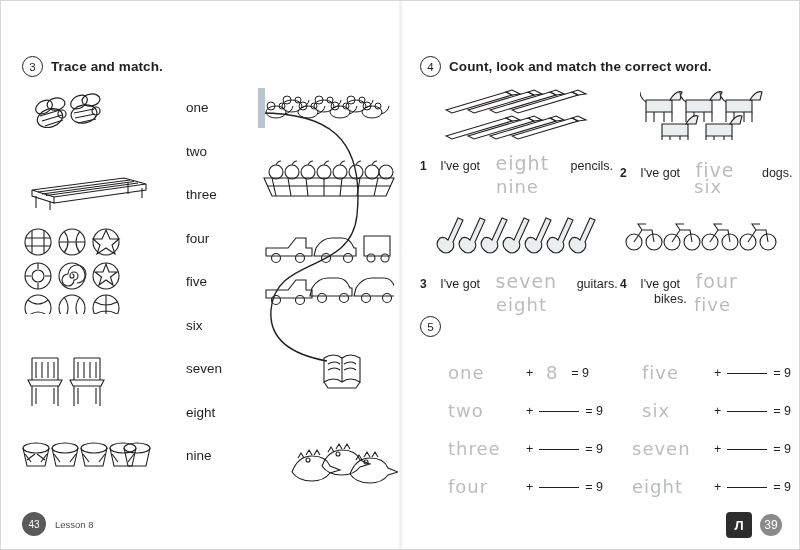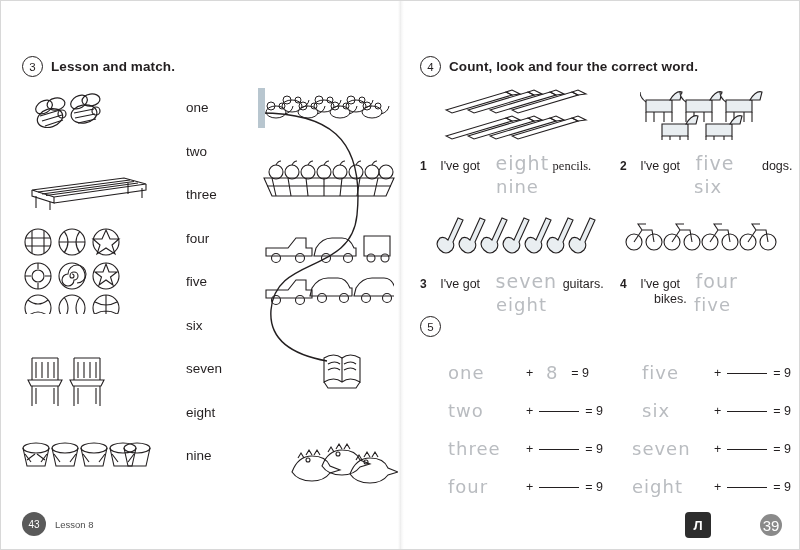--- a/index.html
+++ b/index.html
@@ -51,21 +51,21 @@
   .lesson{font-size:9.5px;color:#4d4d4d;}
   .footer-right{
     position:absolute;right:18px;bottom:12px;display:flex;align-items:center;gap:8px;
   }
   .logo-box{
     width:26px;height:26px;border-radius:4px;background:#2d2d2d;color:#fff;
     display:flex;align-items:center;justify-content:center;font-size:13px;font-weight:bold;
   }
   .pgnum2{
     width:22px;height:22px;border-radius:50%;background:#8a8a8a;color:#fff;
-    display:flex;align-items:center;justify-content:center;font-size:15px;margin-left:41px;
+    display:flex;align-items:center;justify-content:center;font-size:12px;
   }
   
   .ex-row{position:absolute;font-size:12.5px;color:#231f20;}
   .ex-num{font-weight:bold;font-size:12px;}
   .trace-word{
     font-family:"DejaVu Sans", sans-serif;
     color:#b9bcc0;font-size:18px;letter-spacing:1px;
   }
   .trace-word.big{font-size:19px;}
   .dotline{
@@ -79,21 +79,21 @@
 </head>
 <body>
 
 <div class="page">
   <div class="gutter"></div>
 
   <div>
 
     <div class="task-head" style="left:22px;top:56px;">
       <span class="circ-num">3</span>
-      <span class="task-title">Lesson and match.</span>
+      <span class="task-title">Trace and match.</span>
     </div>
 
     <div class="word-col">
       <div>one</div>
       <div>two</div>
       <div>three</div>
       <div>four</div>
       <div>five</div>
       <div>six</div>
       <div>seven</div>
@@ -325,21 +325,21 @@
     <div class="footer-left">
       <div class="pgnum">43</div>
       <div class="lesson">Lesson 8</div>
     </div>
   </div>
 
   <div>
 
     <div class="task-head" style="left:420px;top:56px;">
       <span class="circ-num">4</span>
-      <span class="task-title">Count, look and four the correct word.</span>
+      <span class="task-title">Count, look and match the correct word.</span>
     </div>
 
     <svg style="position:absolute;left:444px;top:88px;" width="150" height="52">
       <g fill="none" stroke="#231f20" stroke-width="1.1">
         <g>
             <path d="M2 22 l60 -18 l6 3 l-60 18 z"></path>
             <path d="M62 4 l6 3 l8 -1 -8 -4 z"></path>
           </g>
         <g transform="translate(22,0)">
             <path d="M2 22 l60 -18 l6 3 l-60 18 z"></path>
@@ -403,25 +403,25 @@
             <path d="M6 30 v8 M14 30 v8 M24 30 v8 M32 30 v8"></path>
             <path d="M30 18 q6 -10 12 -8 l-2 8 z"></path>
           </g>
       </g>
     </svg>
 
     <div class="ex-row" style="left:420px;top:152px;">
       <span class="ex-num">1</span>
       <span style="margin-left:10px;">I've got</span>
       <span class="trace-word big" style="margin-left:12px;">eight</span>
-      <span style="font-family:Liberation Serif, serif;">pencils.</span>
+      <span style="margin-left:18px;">pencils.</span>
     </div>
     <div class="trace-word" style="position:absolute;left:496px;top:176px;">nine</div>
 
-    <div class="ex-row" style="left:620px;top:152px;text-align:right;">
+    <div class="ex-row" style="left:620px;top:159px;text-align:right;">
       <span class="ex-num">2</span>
       <span style="margin-left:10px;">I've got</span>
       <span class="trace-word big" style="margin-left:12px;">five</span>
       <span style="margin-left:24px;">dogs.</span>
     </div>
     <div class="trace-word" style="position:absolute;left:694px;top:176px;">six</div>
 
     <svg style="position:absolute;left:432px;top:208px;" width="166" height="54">
       <g fill="#e9eef1" stroke="#231f20" stroke-width="1.1">
         <g>
@@ -470,21 +470,21 @@
             <circle cx="30" cy="30" r="8"></circle>
             <path d="M10 30 l8 -12 h10 l2 12 M18 18 l-4 -6 h8"></path>
           </g>
       </g>
     </svg>
 
     <div class="ex-row" style="left:420px;top:270px;">
       <span class="ex-num">3</span>
       <span style="margin-left:10px;">I've got</span>
       <span class="trace-word big" style="margin-left:12px;">seven</span>
-      <span style="margin-left:2px;">guitars.</span>
+      <span style="margin-left:16px;">guitars.</span>
     </div>
     <div class="trace-word" style="position:absolute;left:496px;top:294px;">eight</div>
 
     <div class="ex-row" style="left:620px;top:270px;">
       <span class="ex-num">4</span>
       <span style="margin-left:10px;">I've got</span>
       <span class="trace-word big" style="margin-left:12px;">four</span>
       <span style="margin-left:34px;">bikes.</span>
     </div>
     <div class="trace-word" style="position:absolute;left:694px;top:294px;">five</div>

